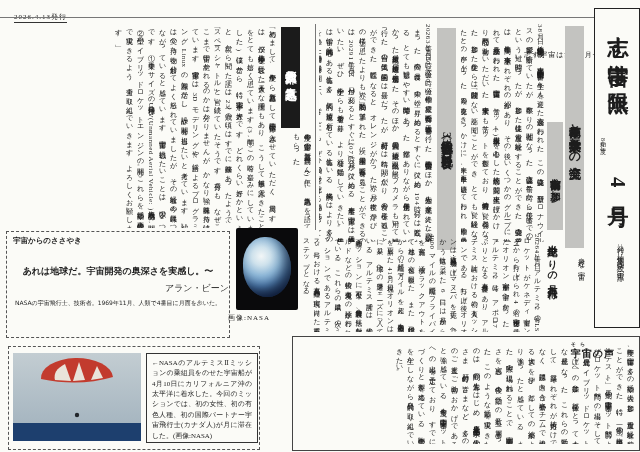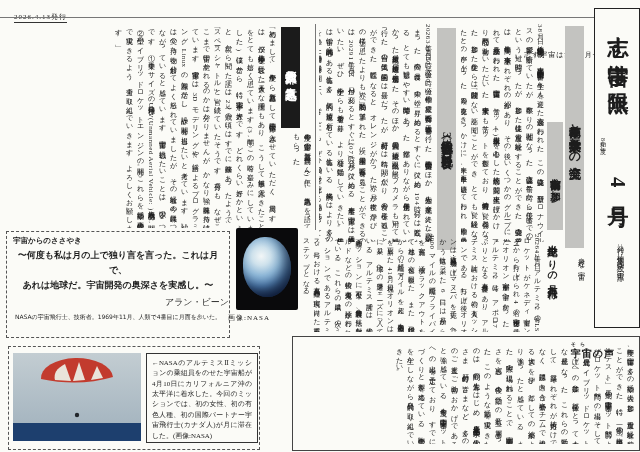--- a/index.html
+++ b/index.html
@@ -17,21 +17,21 @@
   .mast-era{font-size:6px;letter-spacing:1px;}
   .mast-pub{font-size:7.5px;letter-spacing:2px;}
   
   .hdr-txt{font-size:7px;letter-spacing:1px;}
   
   .black-head{background:#1b1b1b;color:#fff;font-weight:bold;font-size:11.5px;
               text-align:center;padding:3px 2px;letter-spacing:1px;}
   
   .whisper{border:1.3px dashed #555;background:#fbfbf7;
            font-family:"DejaVu Sans","Liberation Sans",sans-serif;}
-  .whisper .t{font-size:7.5px;font-weight:bold;margin:4px 0 2px 6px;}
+  .whisper .t{font-size:7.5px;font-weight:bold;margin:4px 0 18px 6px;}
   .whisper .q{font-size:9px;font-weight:bold;text-align:center;line-height:15px;margin:0 2px;}
   .whisper .a{font-size:9px;font-weight:normal;text-align:right;margin-top:3px;}
   .whisper .n{font-size:6px;text-align:center;margin-top:4px;}
   
   .earth-frame{background:#0a0a0c;overflow:hidden;border-radius:2px;}
   .earth{position:absolute;left:7px;top:9px;width:48px;height:60px;
          border-radius:46% 54% 50% 52%;
          background:radial-gradient(circle at 38% 32%, #f2f6f7 0%, #cfe2ec 18%, #8fb8d8 38%, #4f7fb4 60%, #27497f 80%, #101f3f 100%);
          box-shadow:inset -6px -8px 12px rgba(0,0,10,.55);}
   .fig-cap{font-size:7px;text-align:left;letter-spacing:1px;}
@@ -70,21 +70,20 @@
   <div class="abs v body-text" style="left:319px;top:24px;width:114px;height:218px;">2026年3月3日18時50分頃〜20時30分頃、楠隼の校庭で皆既月食の天体観望会を行った。高校宇宙部員のほか、先生方や卒業式を終えた高校3年生が集まった。今回の月食は、東の空に昇り始めるとすぐに欠け始め、19時4分には皆既となる、とても観望しやすい時間帯であった。部室にありながら長年使用されていなかった反射望遠鏡、屈折望遠鏡を整備・使用した。そのほか、部員個人の望遠鏡や双眼鏡、一眼レフカメラも用いて観望を行った。当日の天気は全国的には曇りだったが、肝付町では晴れ間が広がり、月食の様子を観ることができた。皆既になると、オレンジがかった赤い月が夜空に浮かび、その様子に「思ったよりも赤い」「感動的」と魅了された。次に日本全国で皆既月食を見ることができるのは、2029年1月1日で、日付が変わるとすぐに(0時7分)月が欠け始める。来年度も宇宙部では天体観望会を行いたい。ぜひ、中学生からも希望者を募り、より活発な活動にしていきたい。楠隼生には宇宙に興味・関心のある生徒も多く、個人的に望遠鏡を所有している生徒もいる。将来的にはより多くの希望者を集めた観望会の機会を開きたい。皆さんにも、ぜひ満天の星空を見上げる感動を味わってもらいたい。</div>
 
   <div class="rule" style="left:315px;top:24px;width:1px;height:206px;"></div>
 
   <div class="abs v black-head" style="left:281px;top:27px;height:95px;">新入部員の意気込み</div>
   <div class="abs v body-text" style="left:280px;top:128px;width:32px;height:100px;">今年度の宇宙部の新入部員(日高さん・1年)に、意気込みを語ってもらった。</div>
   <div class="abs v body-text" style="left:3px;top:24px;width:274px;height:204px;">「初めまして、今年度から新入部員として高校宇宙部に入部させていただく、日高です。宇宙部は、僕が楠隼中学校を受験した一番大きな理由でもあり、こうして無事に入部できたことをとても嬉しく思っています。(3年間、この時を楽しみにしていました。)僕は昔から、特に宇宙工学が大好きです。どれくらい好きかというと、親から聞いた話では、2〜3歳の頃にはすでに興味があったようで、「スペースシャトル」と言い続けていたそうです。自分でも、なぜここまで宇宙に惹かれるのかは分かりませんが、かなり強い興味を持ち続けています。宇宙部では、3DモデリングやC言語によるプログラミング、Linuxの知識を活かし、設計や開発を担当したいと考えています。幼い頃は父の持ち物を分解してよく怒られていましたが、その経験も今の興味につながっていると感じています。宇宙部で挑戦したいことは、以下の3つです。①手乗りサイズの自律飛行UAV(Unmanned Aerial Vehicle:無人航空機)の開発、②小型ハイブリッドロケットエンジンの開発。これらを部活動や高校生活の中で実現できるよう、全力で取り組んでいきます。よろしくお願いします。」</div>
 
   <div class="abs whisper" style="left:6px;top:231px;width:222px;height:105px;">
     <div class="t">宇宙からのささやき</div>
-    <div class="q">〜何度も私は月の上で独り言を言った。これは月で、</div>
     <div class="q">あれは地球だ。宇宙開発の奥深さを実感し。〜</div>
     <div class="a">アラン・ビーン</div>
     <div class="n">NASAの宇宙飛行士、技術者。1969年11月、人類で4番目に月面を歩いた。</div>
   </div>
 
   <div class="abs earth-frame" style="left:236px;top:228px;width:62px;height:82px;">
     <div class="earth"></div>
   </div>
   <div class="abs fig-cap" style="left:228px;top:313px;width:78px;">画像:NASA</div>
 

